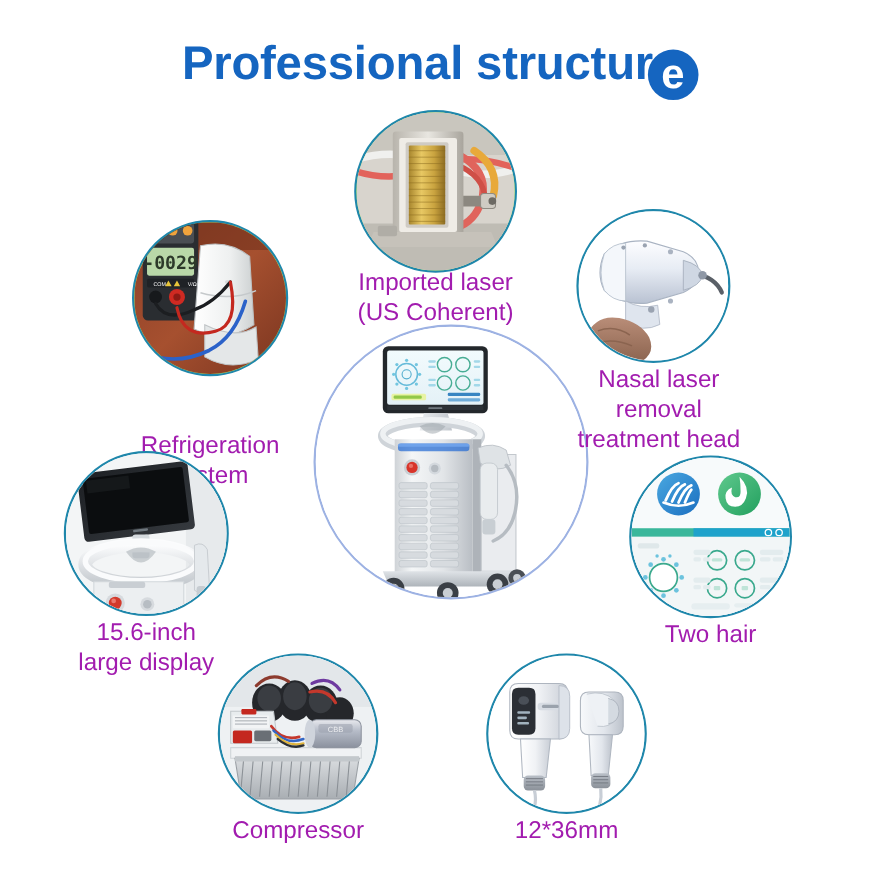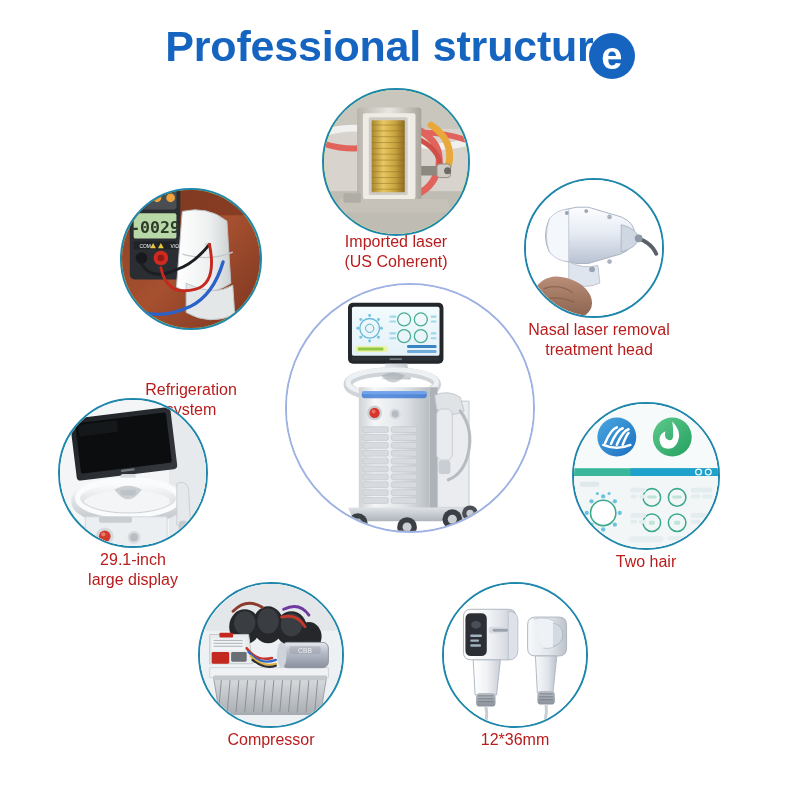--- a/index.html
+++ b/index.html
@@ -4,21 +4,21 @@
 <title>Professional structure</title>
 <style>
   html,body{margin:0;padding:0;}
   body{
     width:800px;height:800px;
     background:#ffffff;
     font-family:"Liberation Sans", sans-serif;
     overflow:hidden;
     position:relative;
   }
-  .stage{position:absolute;left:0;top:0;width:800px;height:624px;}
+  .stage{position:absolute;left:0;top:12px;width:800px;height:624px;}
 
   
   .title{
     position:absolute;left:0;top:22px;width:800px;
     text-align:center;
     font-size:43px;font-weight:bold;
     color:#1565c0;
     letter-spacing:-0.2px;
     white-space:nowrap;
   }
@@ -38,22 +38,22 @@
     overflow:hidden;
     box-sizing:border-box;
     background:#bef264;
   }
   .bubble.teal{border:2px solid #1f87ab;}
   .bubble .photo{position:absolute;left:0;top:0;width:100%;height:100%;}
 
   .caption{
     position:absolute;
     text-align:center;
-    font-size:16px;
-    color:#b91c1c;
+    font-size:22px;
+    color:#a21caf;
     line-height:1.22;
     white-space:pre-line;
   }
 
   
   .center-ring{
     position:absolute;left:285px;top:283px;width:250px;height:250px;
     border-radius:50%;
     border:2px solid #9db2e3;
     background:#ffffff;
@@ -400,21 +400,21 @@
         <circle cx="46" cy="140" r="9" fill="#d6dade"></circle>
         <circle cx="46" cy="140" r="6" fill="#d23a2c"></circle>
         <circle cx="44.5" cy="138" r="2.2" fill="#f3948a" opacity="0.7"></circle>
         <circle cx="76" cy="141" r="6.5" fill="#d6dade"></circle>
         <circle cx="76" cy="141" r="4" fill="#b7bdc3"></circle>
 
         <path d="M120 86 q8 -4 12 4 l2 36 q-6 8 -14 2 z" fill="#e5e9ec" stroke="#c3c8cd" stroke-width="0.8"></path>
         <rect x="122" y="124" width="9" height="16" rx="3" fill="#c6ccd1"></rect>
       </svg>
     </div>
-    <div class="caption" style="left:48px;top:550px;width:170px;">29.1-inch
+    <div class="caption" style="left:48px;top:550px;width:170px;">15.6-inch
 large display</div>
   </div>
 
   <div class="node">
     <div class="bubble teal" style="left:572px;top:402px;width:148px;height:148px;background:#ffffff;">
       <svg class="photo" viewBox="0 0 148 148" xmlns="http://www.w3.org/2000/svg">
         <defs>
           <linearGradient id="blueIco" x1="0" y1="0" x2="1" y2="1">
             <stop offset="0" stop-color="#4aa8e0"></stop>
               <stop offset="1" stop-color="#1b6fc0"></stop>

